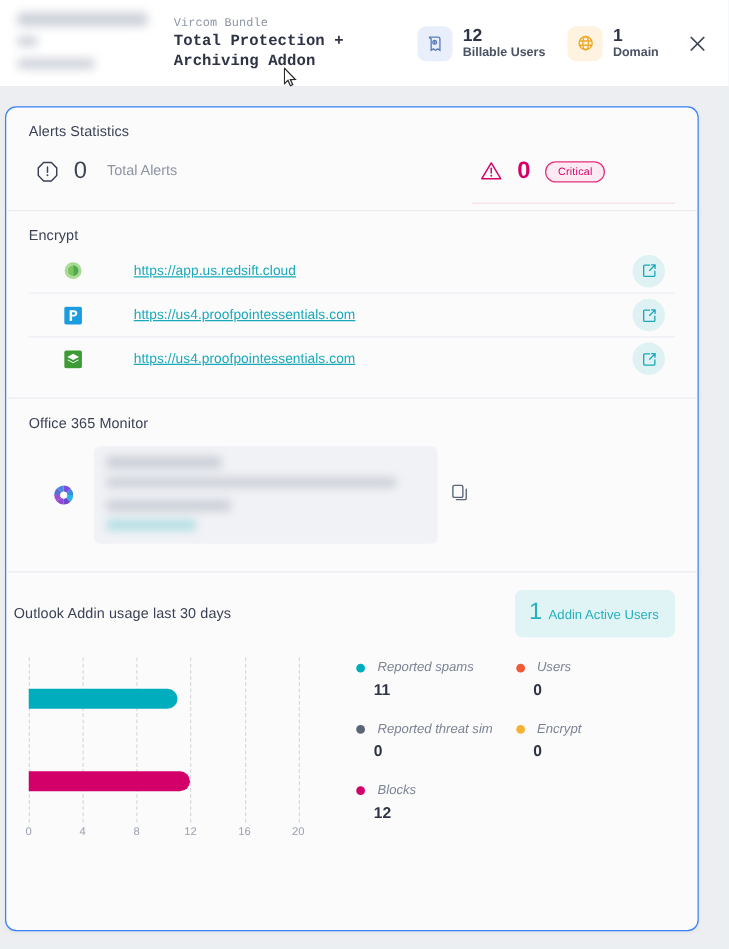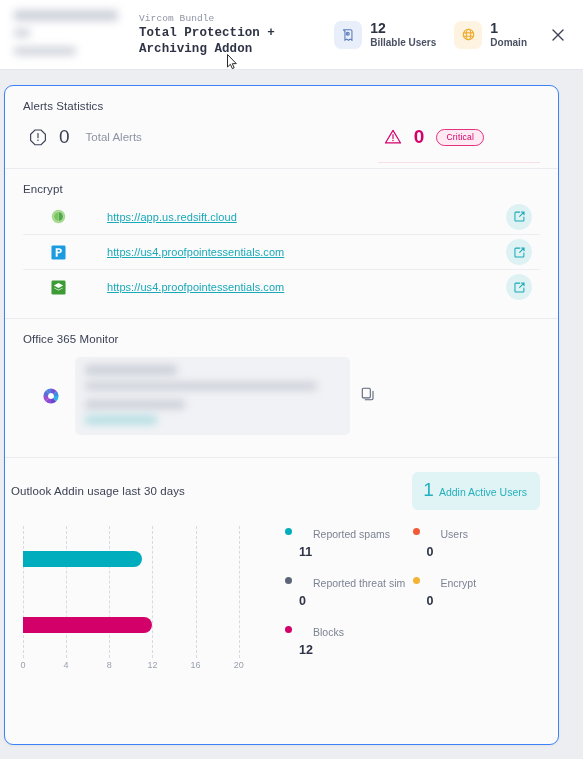--- a/index.html
+++ b/index.html
@@ -176,21 +176,21 @@
   .tick {
     position: absolute; top: 2px; font-size: 9px; color: #9aa1ae;
     transform: translateX(-50%);
   }
 
   .legend {
     flex: 1 1 auto; display: flex; flex-wrap: wrap;
     align-content: flex-start; padding-left: 14px; padding-top: 2px;
   }
   .lg-item { width: 50%; margin-bottom: 18px; }
-  .lg-top { display: flex; align-items: flex-start; gap: 21px; }
+  .lg-top { display: flex; align-items: center; gap: 10px; font-style: italic; }
   .lg-dot { width: 7px; height: 7px; border-radius: 50%; flex: 0 0 7px; }
   .lg-name { font-size: 10.5px; color: #7b8392; white-space: nowrap; }
   .lg-val {
     font-size: 12.5px; color: #2e3445; font-weight: 600;
     margin-top: 5px; margin-left: 14px;
   }
 </style>
 </head>
 <body>
 

